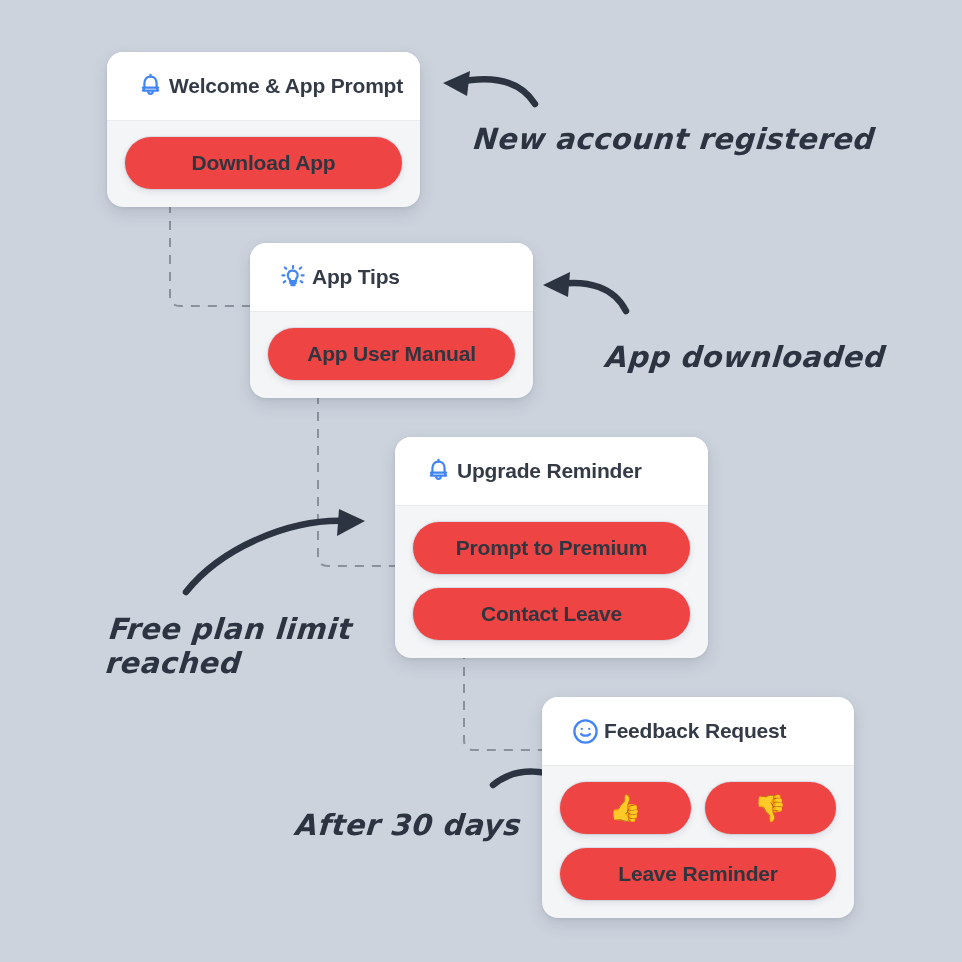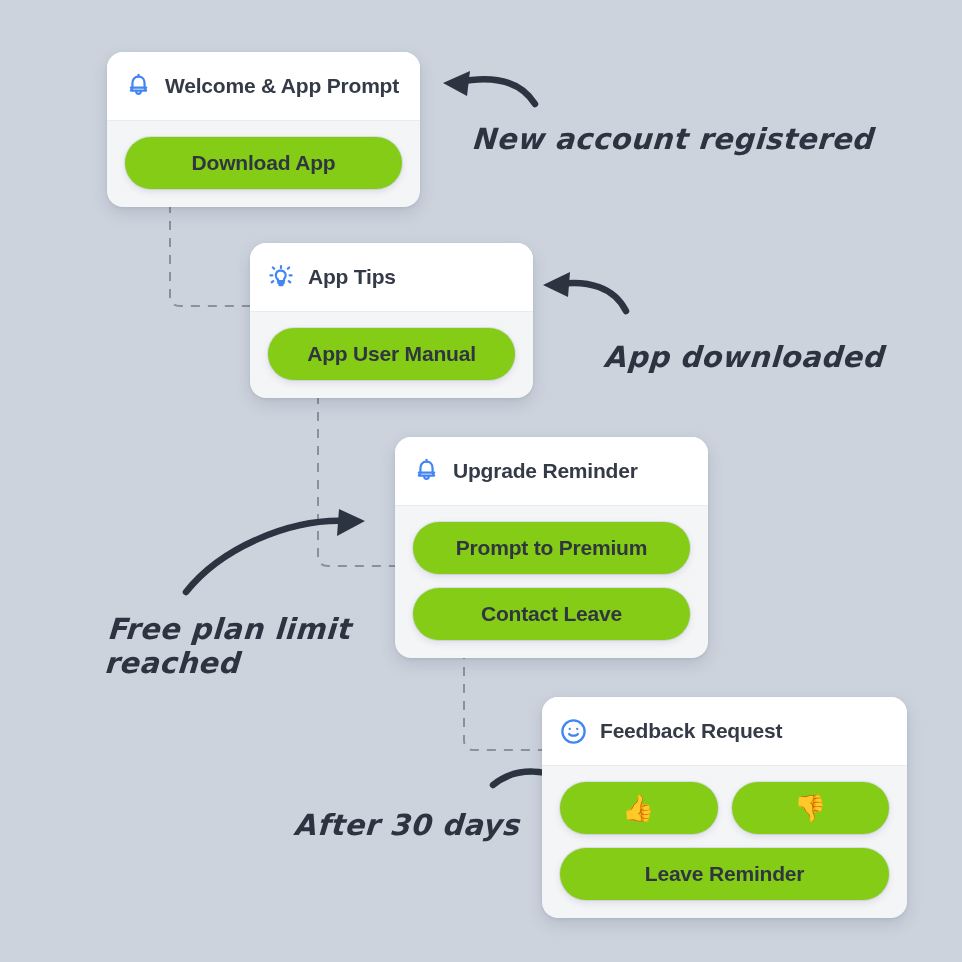--- a/index.html
+++ b/index.html
@@ -33,40 +33,40 @@
     position: absolute;
     background: #f4f5f7;
     border-radius: 16px;
     box-shadow: 0 6px 16px rgba(60,72,95,0.16), 0 1px 3px rgba(60,72,95,0.10);
     overflow: hidden;
   }
   .card-header {
     background: #ffffff;
     display: flex;
     align-items: center;
-    gap: 12px;
-    padding: 0 16px;
+    gap: 4px;
+    padding: 0 28px;
     height: 68px;
     border-bottom: 1px solid #e9ebef;
   }
   .card-header .title {
     font-size: 21px;
     font-weight: 700;
     color: #343b47;
     letter-spacing: -0.2px;
     white-space: nowrap;
   }
   .card-body {
     padding: 16px 18px 18px 18px;
     display: flex;
     flex-direction: column;
     gap: 14px;
   }
   .pill {
-    background: #84cc16;
+    background: #ef4444;
     border-radius: 999px;
     height: 52px;
     display: flex;
     align-items: center;
     justify-content: center;
     font-size: 21px;
     font-weight: 700;
     color: #30363f;
     box-shadow: 0 3px 7px rgba(60,72,95,0.13), 0 0 0 1px rgba(220,224,230,0.9);
     letter-spacing: -0.2px;
@@ -86,21 +86,21 @@
     height: 30px;
     display: flex;
     align-items: center;
     justify-content: center;
     flex: 0 0 auto;
   }
   
   #card-welcome   { left: 107px; top: 52px;  width: 313px; }
   #card-tips      { left: 250px; top: 243px; width: 283px; }
   #card-upgrade   { left: 395px; top: 437px; width: 313px; }
-  #card-feedback  { left: 542px; top: 697px; width: 365px; }
+  #card-feedback  { left: 542px; top: 697px; width: 312px; }
 
   
   .note {
     position: absolute;
     font-family: "DejaVu Sans", sans-serif;
     font-style: italic;
     font-weight: 700;
     font-size: 29px;
     color: #2b3440;
     line-height: 1.18;

